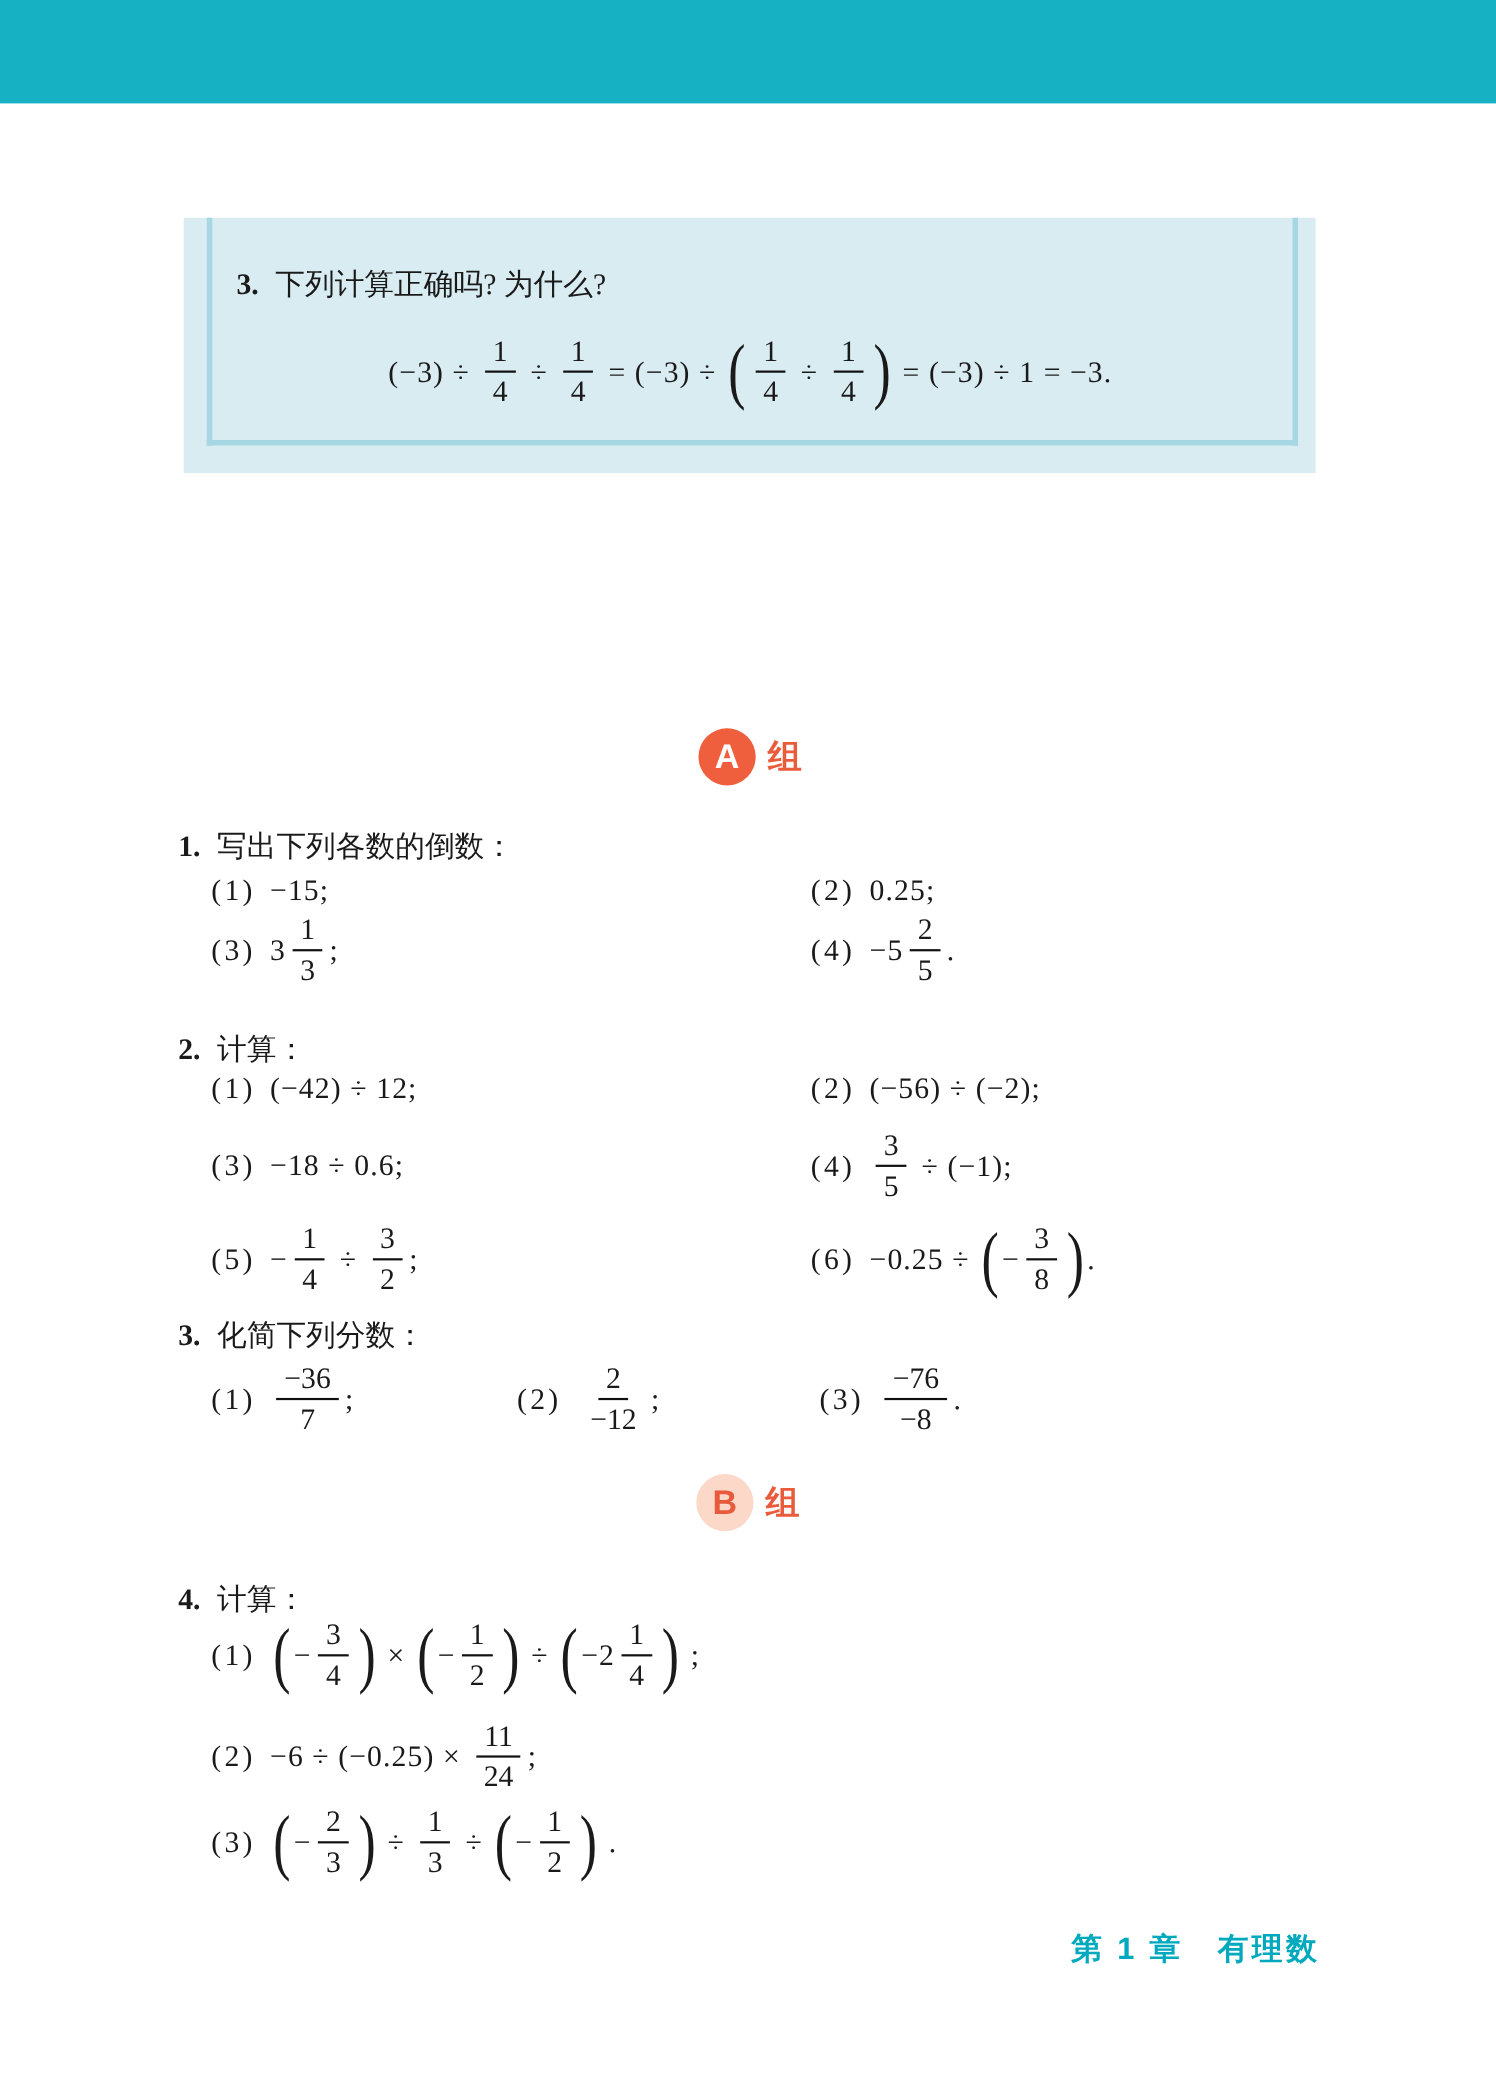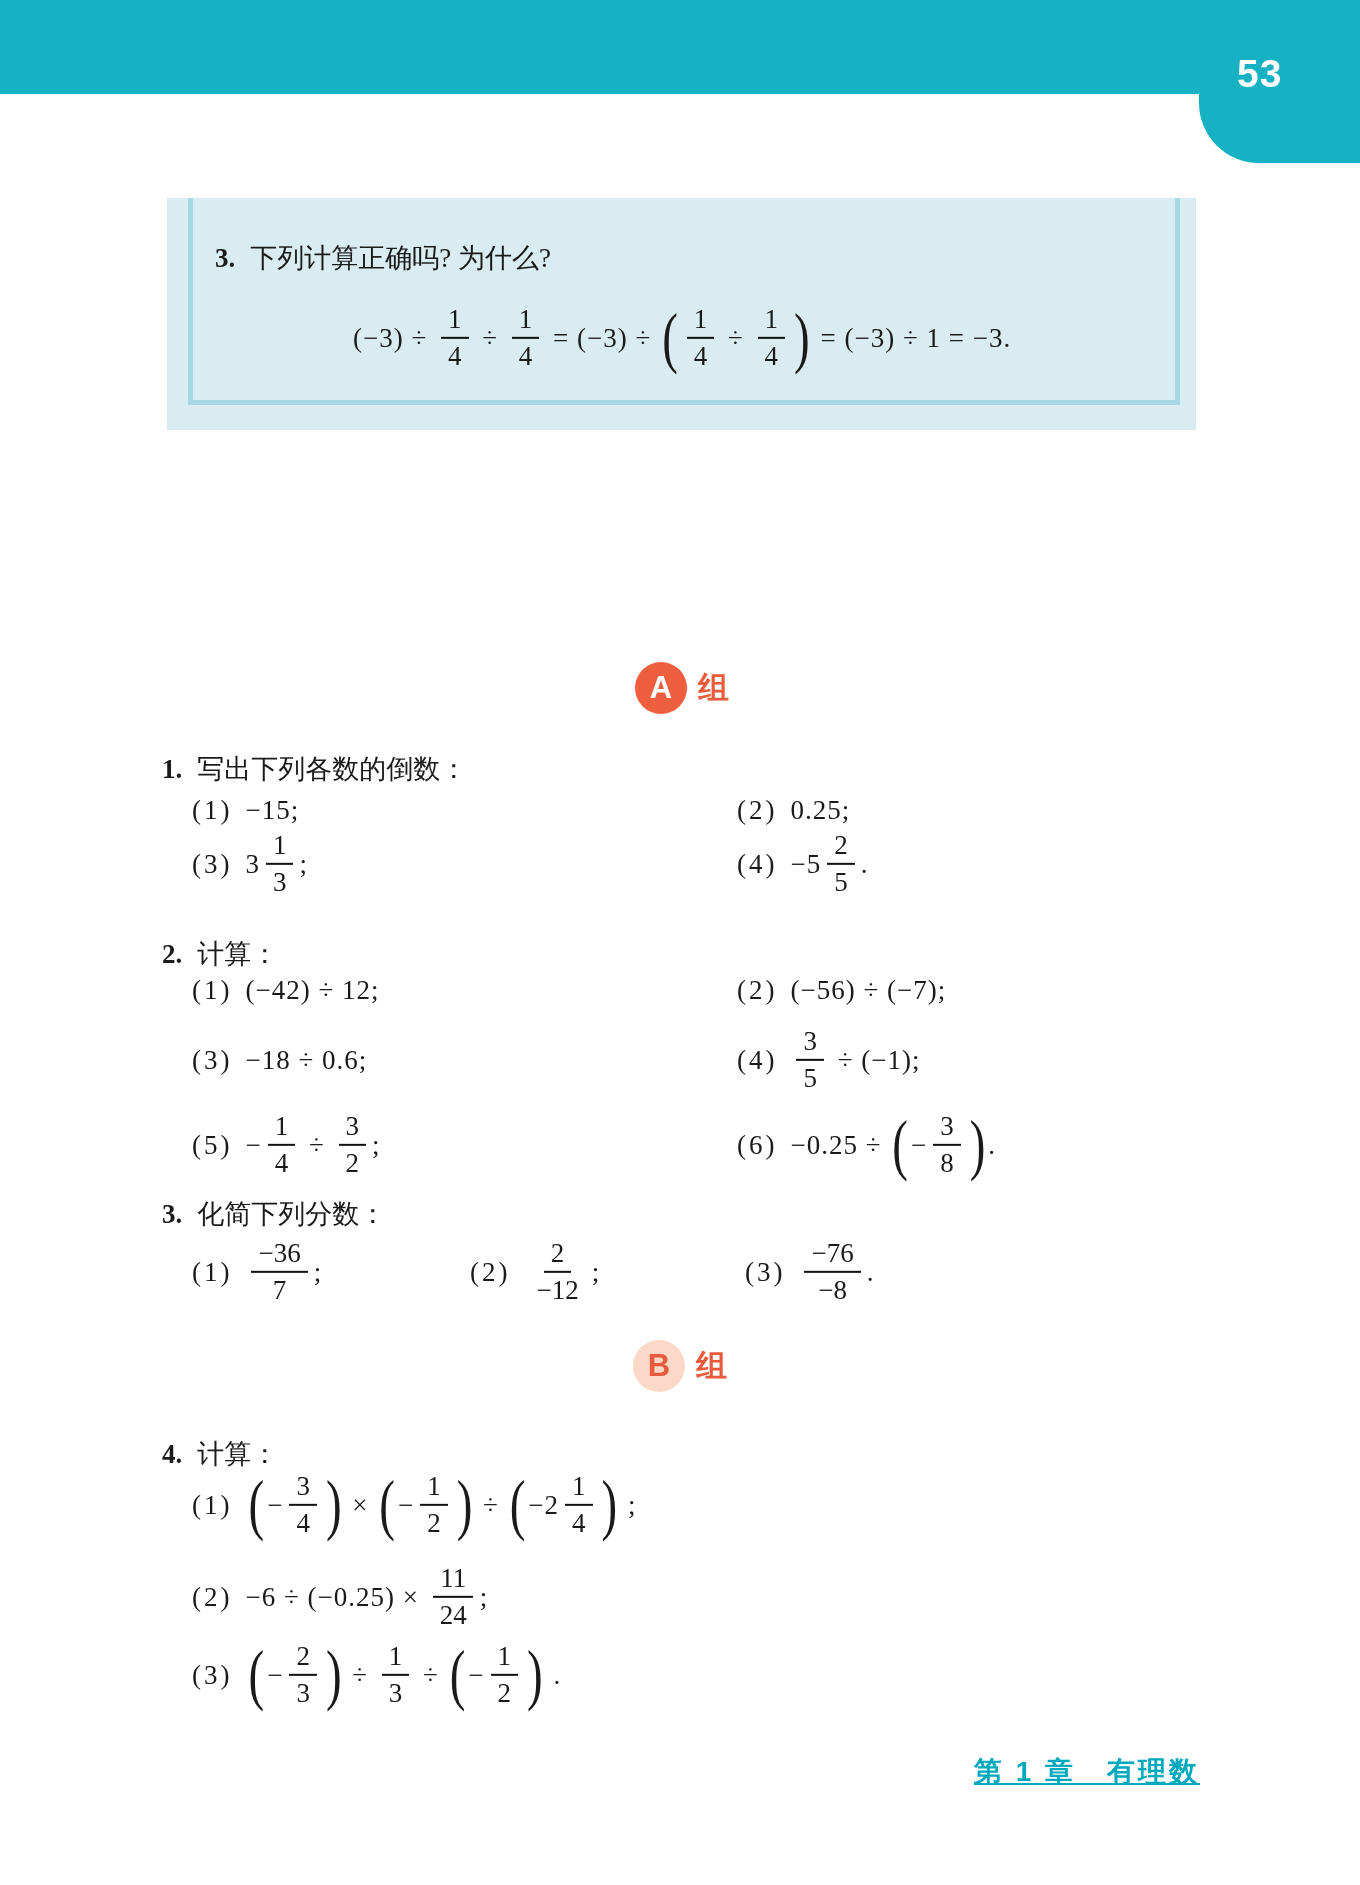--- a/index.html
+++ b/index.html
@@ -70,32 +70,29 @@
   .frac .fd { padding:3px 7px 0; }
   .bigp {
     display:inline-block; font-size:47px; line-height:1;
     transform:scaleY(1.42); margin:0 3px; font-weight:400;
   }
 
   
   .footer {
     position:absolute; right:160px; top:1753px;
     font-family:"Liberation Sans", sans-serif; font-weight:bold; font-size:28px;
-    color:#00a9bd; letter-spacing:3px; white-space:nowrap;text-decoration:underline;
+    color:#00a9bd; letter-spacing:3px; white-space:nowrap;
   }
 </style>
 </head>
 <body>
 
 <div class="page">
 
   <div class="topbar"></div>
-  <div class="page-tab">
-    <span class="page-num">53</span>
-  </div>
 
   <div class="callout">
     <div class="cl-line cl-left"></div>
     <div class="cl-line cl-right"></div>
     <div class="cl-line cl-bottom"></div>
     <div class="cl-q">
       <span class="qnum">3.</span><span>下列计算正确吗? 为什么?</span>
     </div>
     <div class="cl-math expr">
         <span class="mtxt">(−3) ÷ </span>
@@ -173,21 +170,21 @@
   </div>
   <div class="item" style="left:192px; top:990px;">
     <span class="inum">(1)</span>
     <span class="expr">
         <span class="mtxt">(−42) ÷ 12;</span>
       </span>
   </div>
   <div class="item" style="left:737px; top:990px;">
     <span class="inum">(2)</span>
     <span class="expr">
-        <span class="mtxt">(−56) ÷ (−7);</span>
+        <span class="mtxt">(−56) ÷ (−2);</span>
       </span>
   </div>
   <div class="item" style="left:192px; top:1060px;">
     <span class="inum">(3)</span>
     <span class="expr">
         <span class="mtxt">−18 ÷ 0.6;</span>
       </span>
   </div>
   <div class="item" style="left:737px; top:1060px;">
     <span class="inum">(4)</span>

